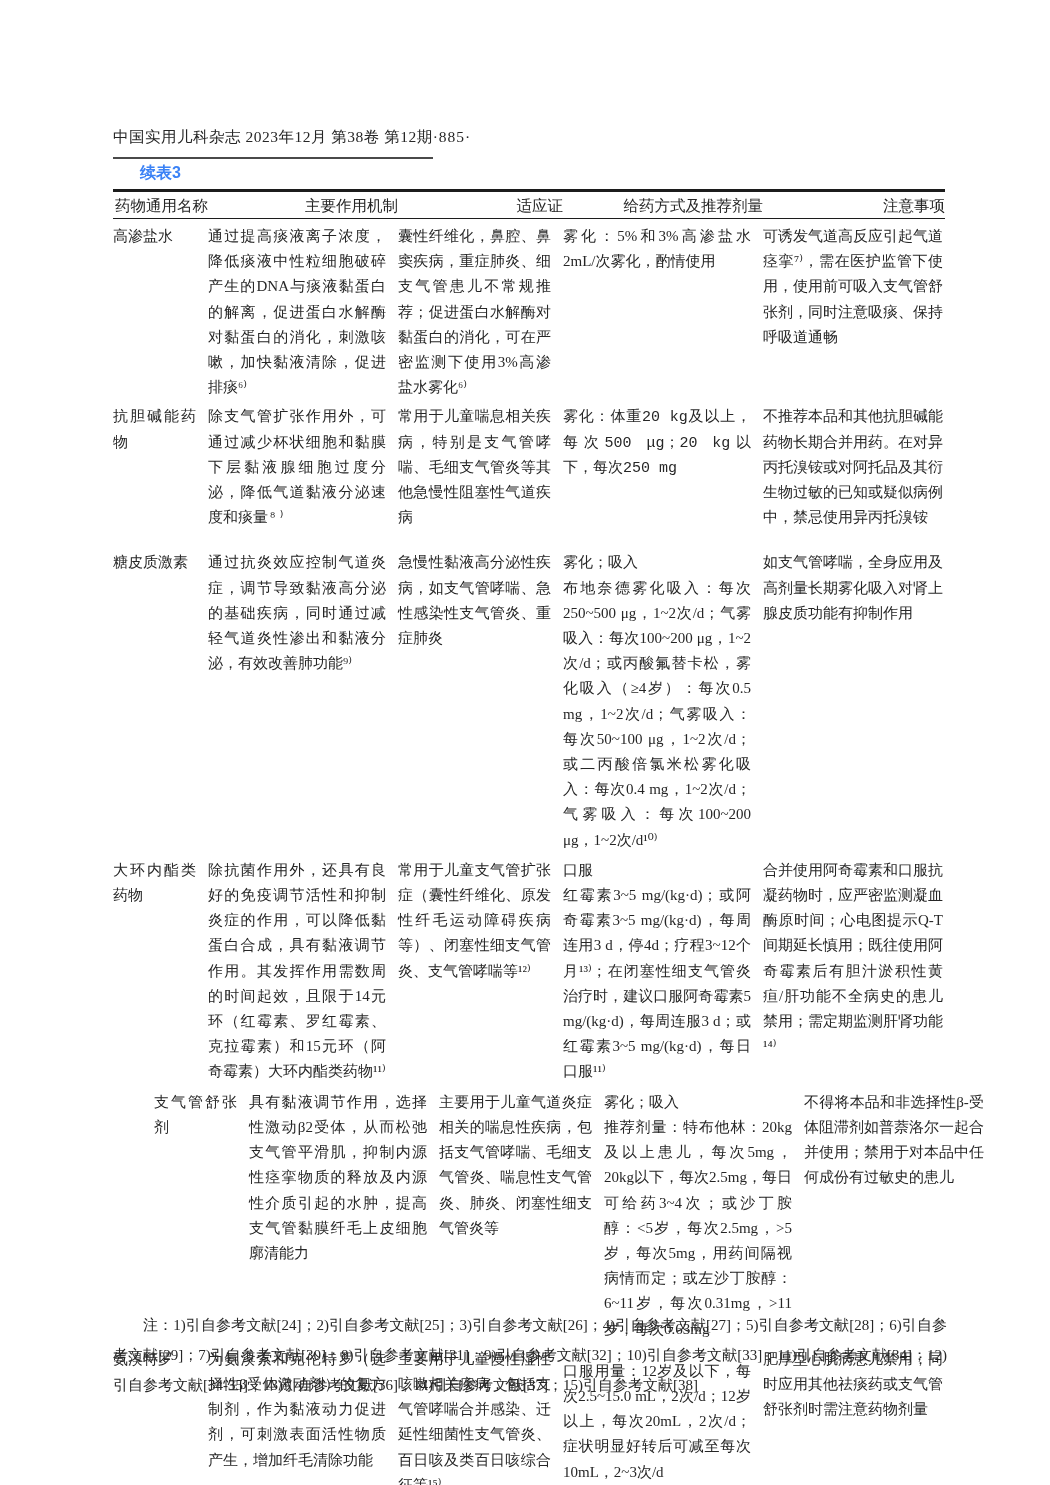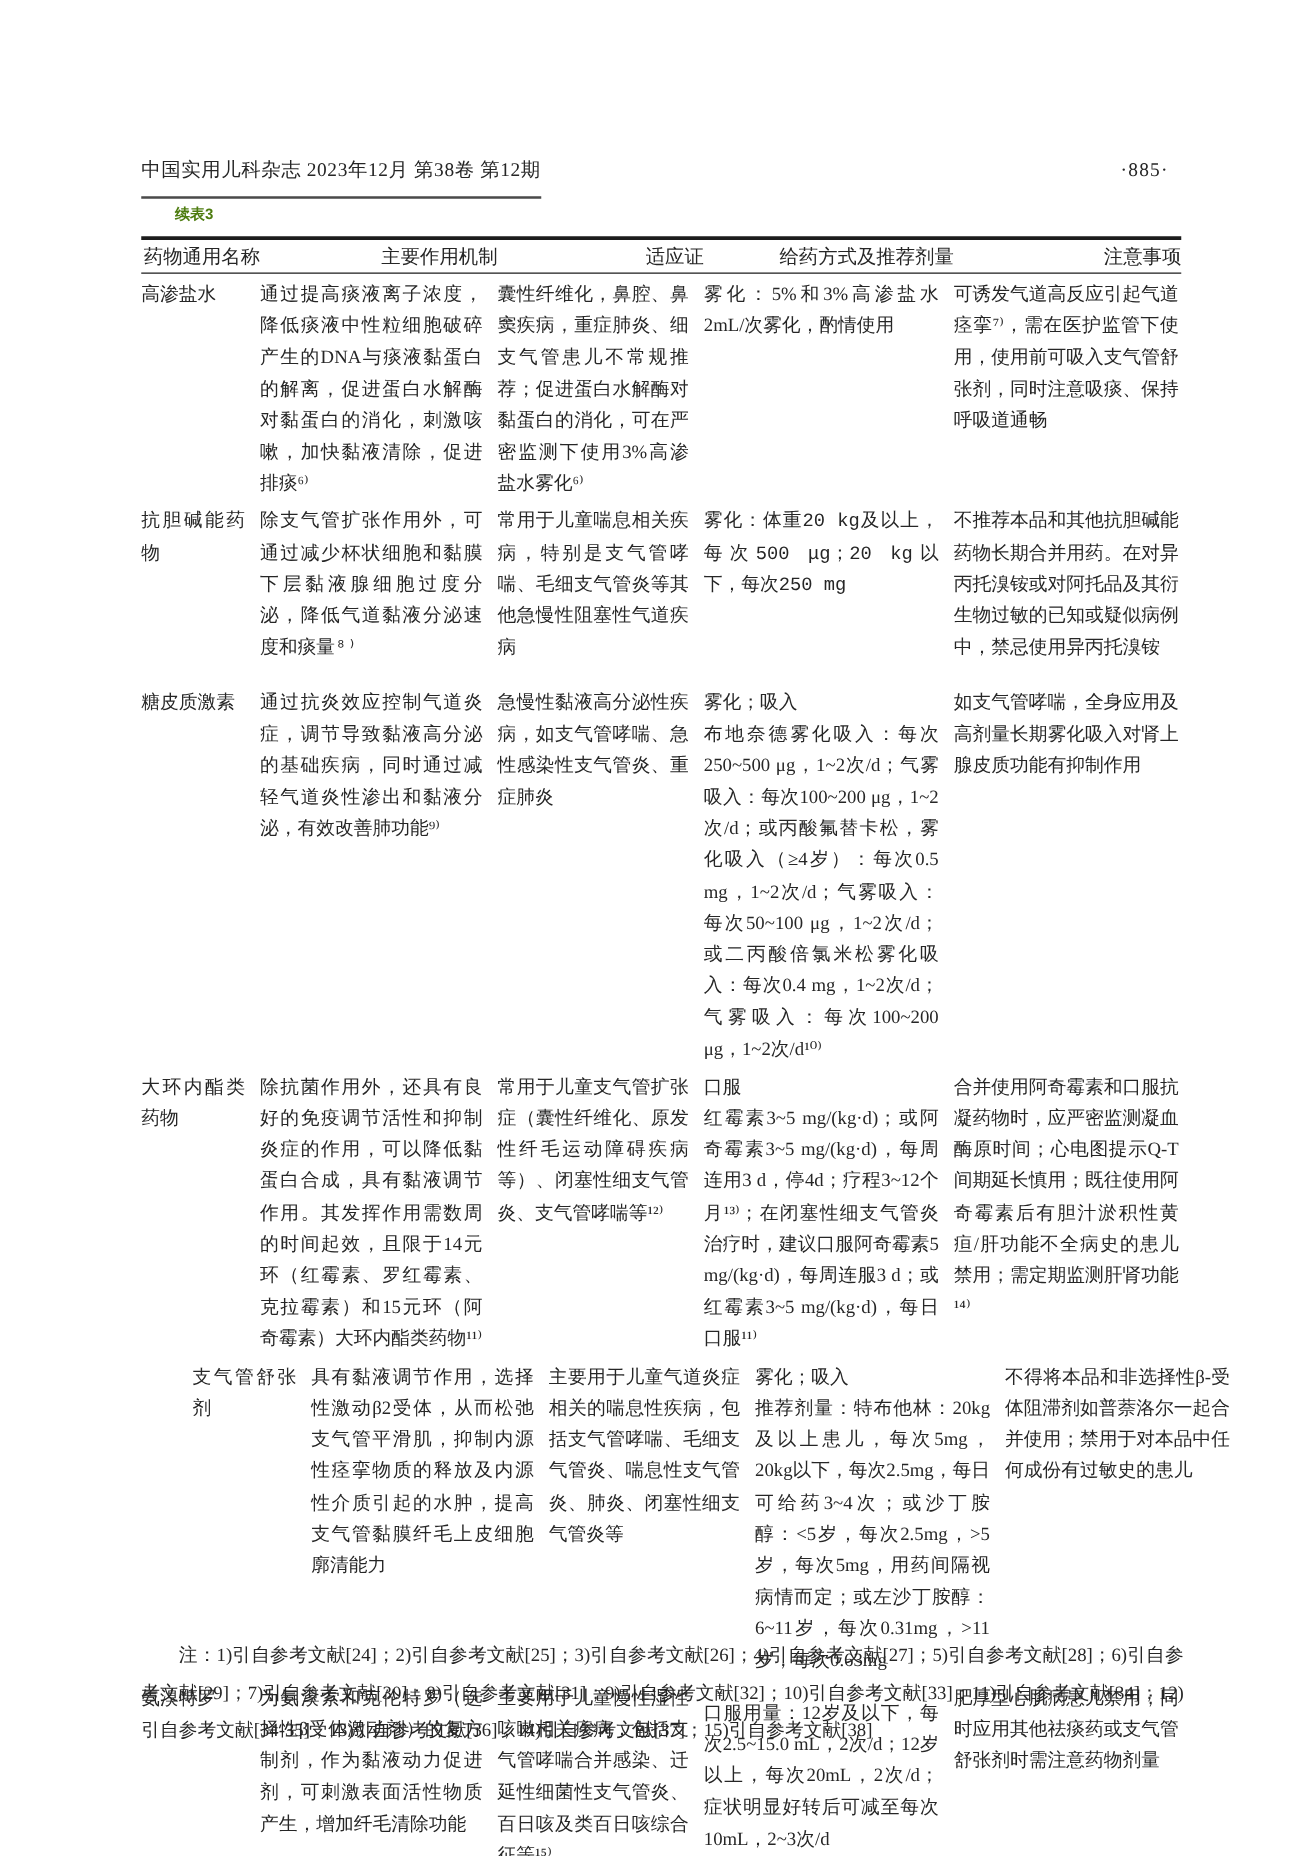--- a/index.html
+++ b/index.html
@@ -8,35 +8,35 @@
     width:1050px;height:1485px;
     margin:0 auto;
     background:#ffffff;
     font-family:"Liberation Serif","DejaVu Serif",serif;
     color:#262626;
     overflow:hidden;
   }
   
   .running-head{
     position:absolute;top:128px;left:113px;right:103px;
-    display:flex;justify-content:space-between;align-items:flex-start;
+    display:flex;align-items:flex-start;
     font-size:15.5px;line-height:18px;
   }
   .journal-title{
     display:inline-block;
     border-bottom:2px solid #4a4a4a;
     padding-bottom:11px;
     letter-spacing:.5px;
   }
   .page-number{padding-right:12px;letter-spacing:1px;}
   
   .table-caption{
     position:absolute;top:163px;left:140px;
     font-family:"Liberation Sans","DejaVu Sans",sans-serif;
-    font-weight:700;font-size:12px;color:#4d7c0f;
+    font-weight:700;font-size:16px;color:#3b82f6;
   }
   
   .drug-table{
     position:absolute;top:189px;left:113px;width:832px;
     border-top:3px solid #1c1c1c;
     border-bottom:3px solid #1c1c1c;
     font-size:15px;
   }
   .trow{
     display:grid;

